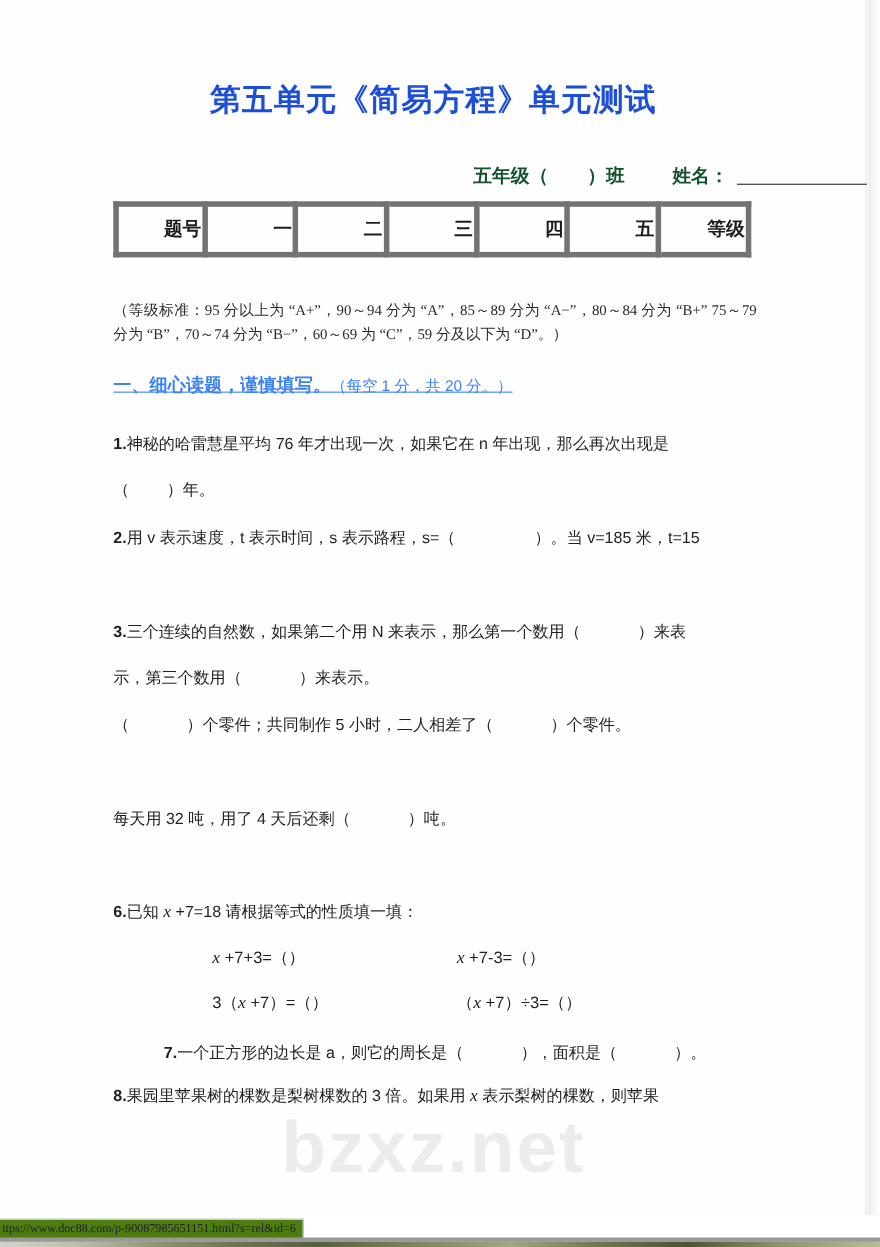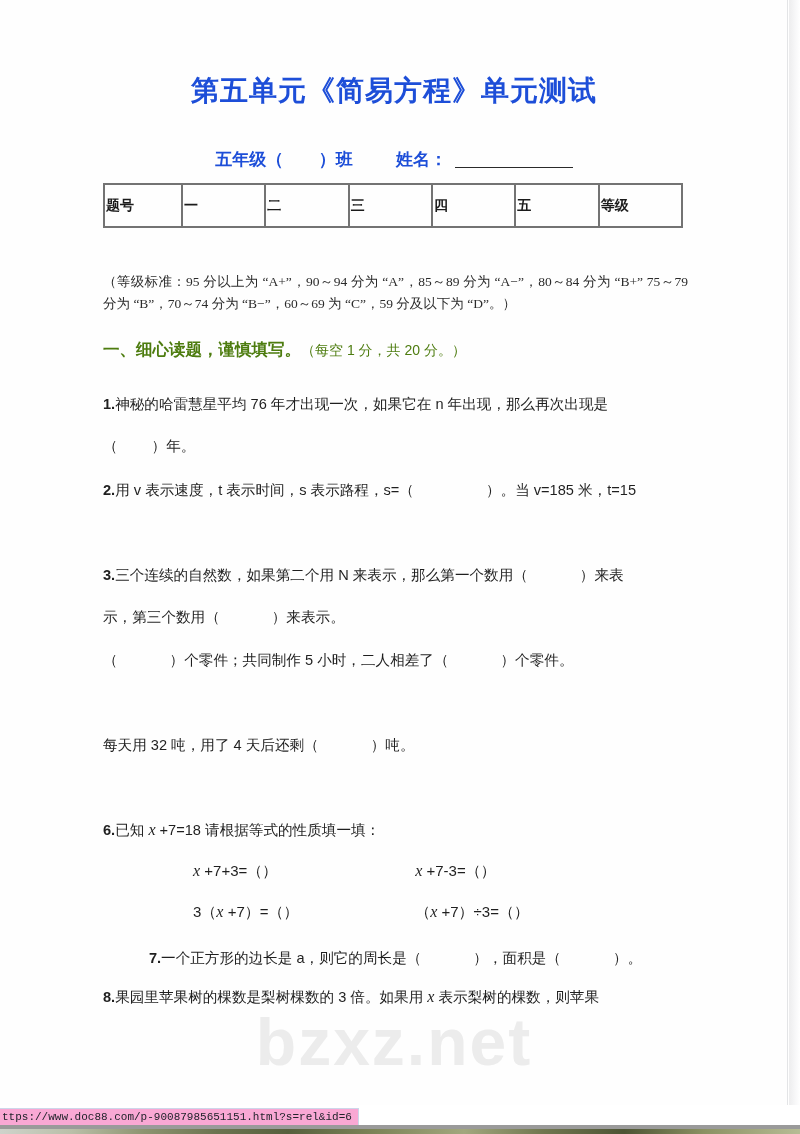--- a/index.html
+++ b/index.html
@@ -49,24 +49,24 @@
     color: #1d4ed8;
     font-family: "DejaVu Sans", "Liberation Sans", sans-serif;
   }
 
   
   .class-line {
     position: absolute;
     left: 0;
     top: 148px;
     width: 788px;
-    text-align: center;
+    text-align: right;
     font-size: 17px;
     font-weight: bold;
-    color: #1d4ed8;
+    color: #14532d;
   }
   .class-line .gap-sm { display: inline-block; width: 26px; }
   .class-line .gap-lg { display: inline-block; width: 34px; }
   .name-rule {
     display: inline-block;
     width: 118px;
     border-bottom: 1.6px solid #2a2a2a;
     vertical-align: -3px;
     margin-left: 3px;
   }
@@ -74,25 +74,25 @@
   
   .score-table {
     position: absolute;
     left: 103px;
     top: 183px;
     width: 580px;
     border-collapse: collapse;
     table-layout: fixed;
   }
   .score-table td {
-    border: 2px solid #737373;
+    border: 5px solid #737373;
     height: 39px;
-    text-align: left;
+    text-align: right;
     vertical-align: middle;
-    font-size: 14px;
+    font-size: 17px;
     font-weight: bold;
     color: #1b1b1b;
   }
   .score-table td.label-cell { width: 74px; }
 
   
   .grade-note {
     position: absolute;
     left: 103px;
     top: 271px;
@@ -104,21 +104,22 @@
     text-align: justify;
   }
 
   
   .section-head {
     position: absolute;
     left: 103px;
     top: 339px;
     font-size: 16.5px;
     font-weight: bold;
-    color: #4d7c0f;
+    color: #3b82f6;
+    text-decoration: underline;
   }
   .section-head .pts {
     font-size: 14px;
     font-weight: normal;
   }
 
   
   .q {
     position: absolute;
     left: 103px;
@@ -172,27 +173,27 @@
     background: #ffffff;
     overflow: hidden;
   }
   #status-url {
     position: absolute;
     left: 0;
     top: 3px;
     height: 17px;
     line-height: 17px;
     padding: 0 6px 0 2px;
-    background: #f9a8d4;
+    background: #4d7c0f;
     border: 1px solid #cdd6ea;
     border-left: none;
     font-size: 11px;
     color: #21232b;
     white-space: nowrap;
-    font-family: Liberation Mono, monospace;
+    font-family: Liberation Serif, serif;
   }
   #strip-gray {
     position: absolute;
     left: 0;
     top: 20px;
     width: 800px;
     height: 4px;
     background: #9a9a9a;
   }
   #strip-photo {

